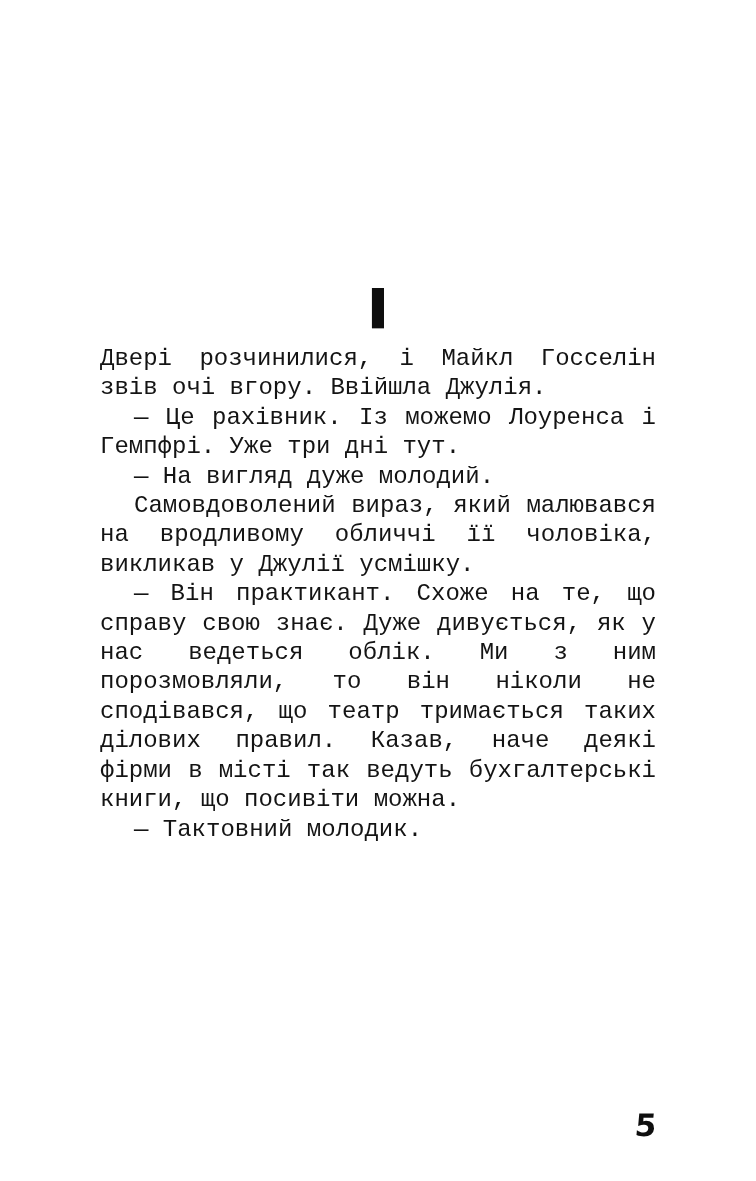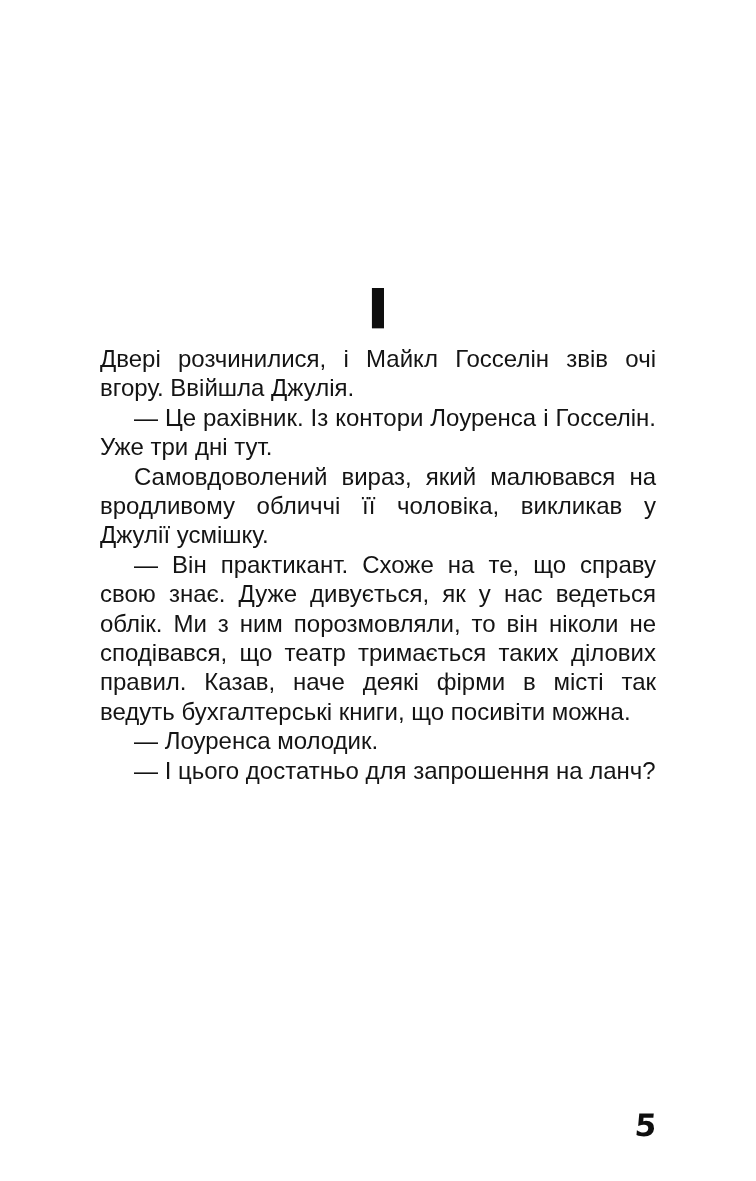--- a/index.html
+++ b/index.html
@@ -25,21 +25,21 @@
     font-size: 56px;
     line-height: 1;
     color: #0e0e0e;
     transform: scaleX(1.15);
   }
   .text-block {
     position: absolute;
     top: 344px;
     left: 100px;
     width: 556px;
-    font-family: Liberation Sans, sans-serif;
+    font-family: Liberation Mono, monospace;
     font-size: 24px;
     line-height: 29.4px;
     color: #141414;
     text-align: justify;
   }
   .para {
     margin: 0;
     padding: 0;
     text-indent: 34px;
   }
@@ -59,21 +59,21 @@
   }
 </style>
 </head>
 <body>
 
 <div class="book-page">
   <div class="chapter-heading">I</div>
 
   <div class="text-block">
       <p class="para no-indent">Двері розчинилися, і Майкл Госселін звів очі вгору. Ввійшла Джулія.</p>
-      <p class="para">— Це рахівник. Із контори Лоуренса і Госселін. Уже три дні тут.</p>
+      <p class="para">— Це рахівник. Із можемо Лоуренса і Гемпфрі. Уже три дні тут.</p>
+      <p class="para">— На вигляд дуже молодий.</p>
       <p class="para">Самовдоволений вираз, який малювався на вродливому обличчі її чоловіка, викликав у Джулії усмішку.</p>
       <p class="para">— Він практикант. Схоже на те, що справу свою знає. Дуже дивується, як у нас ведеться облік. Ми з ним порозмовляли, то він ніколи не сподівався, що театр тримається таких ділових правил. Казав, наче деякі фірми в місті так ведуть бухгалтерські книги, що посивіти можна.</p>
-      <p class="para">— Лоуренса молодик.</p>
-      <p class="para">— І цього достатньо для запрошення на ланч?</p>
+      <p class="para">— Тактовний молодик.</p>
     </div>
 
   <div class="page-number">5</div>
 </div>
 
 </body></html>

